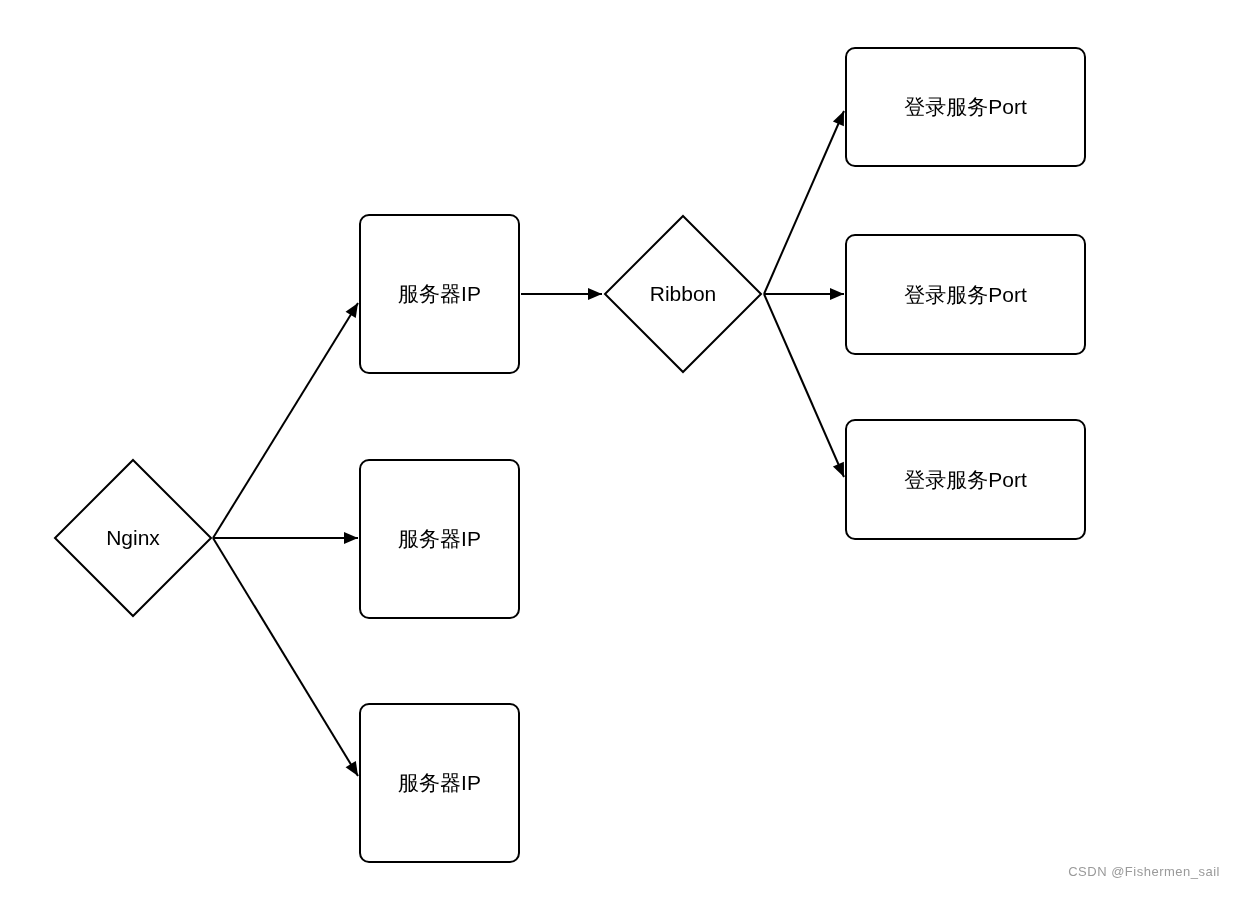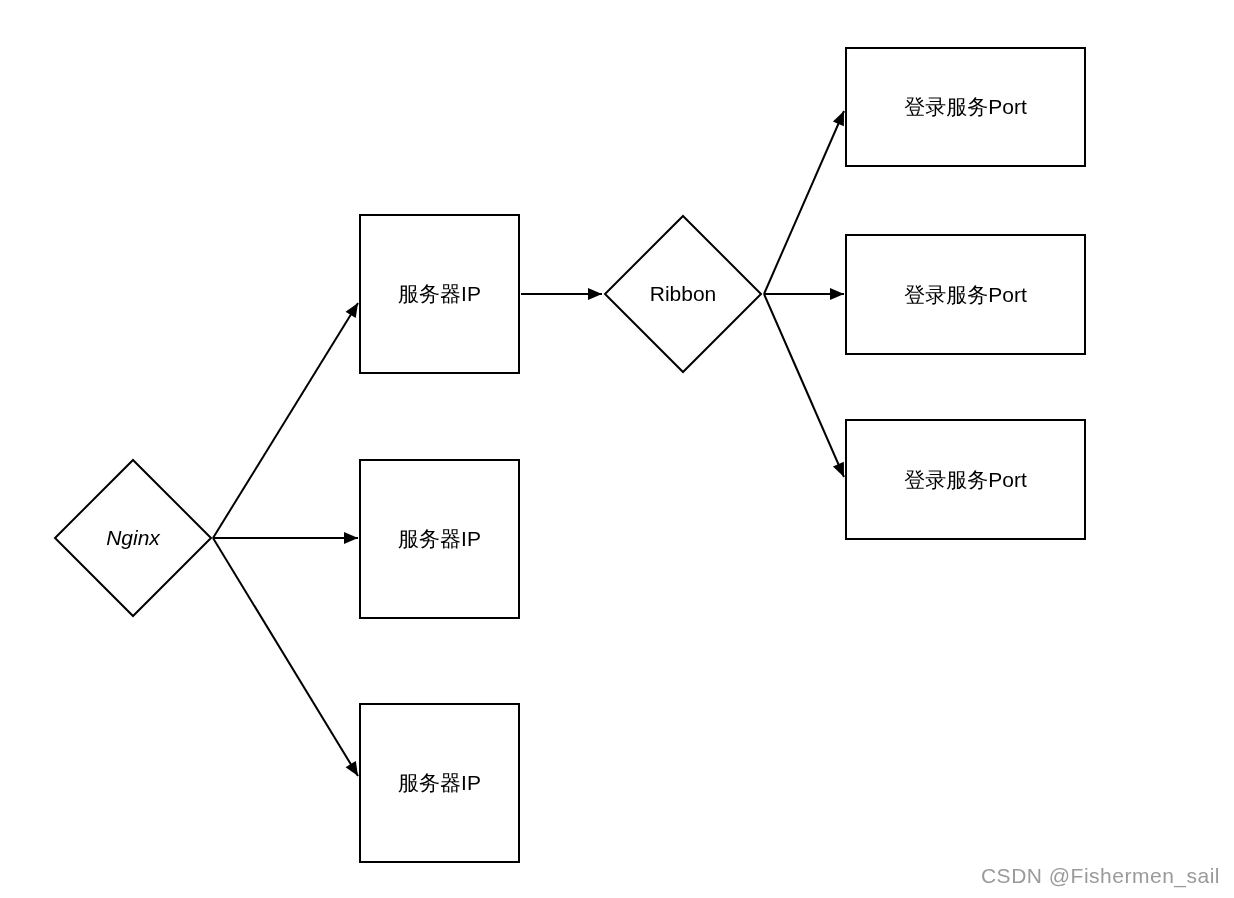--- a/index.html
+++ b/index.html
@@ -23,20 +23,21 @@
     z-index: 3;
   }
   .node {
     position: absolute;
     display: flex;
     align-items: center;
     justify-content: center;
     font-size: 21px;
     color: #000000;
     z-index: 2;
+    border-radius: 10px;
   }
   .node.rect {
     background: #ffffff;
     border: 2px solid #000000;
     box-sizing: border-box;
   }
   .node.diamond {
     background: transparent;
   }
   .node.diamond svg {
@@ -46,32 +47,32 @@
   }
   .node .label {
     position: relative;
     z-index: 1;
     white-space: nowrap;
   }
   .watermark {
     position: absolute;
     top: 864px;
     right: 14px;
-    font-size: 21px;
+    font-size: 13px;
     letter-spacing: 0.5px;
     color: #9a9a9a;
     z-index: 4;
   }
 </style>
 </head>
 <body>
 
 <div class="canvas">
 
-  <div class="node diamond" style="left:53px; top:458px; width:160px; height:160px;font-style:italic;">
+  <div class="node diamond" style="left:53px; top:458px; width:160px; height:160px;">
     <svg width="160" height="160" viewBox="0 0 160 160">
       <polygon points="80,2 158,80 80,158 2,80" fill="#ffffff" stroke="#000000" stroke-width="2"></polygon>
     </svg>
     <span class="label">Nginx</span>
   </div>
 
   <div class="node rect" style="left:359px; top:214px; width:161px; height:160px;">
     <span class="label">服务器IP</span>
   </div>
 

